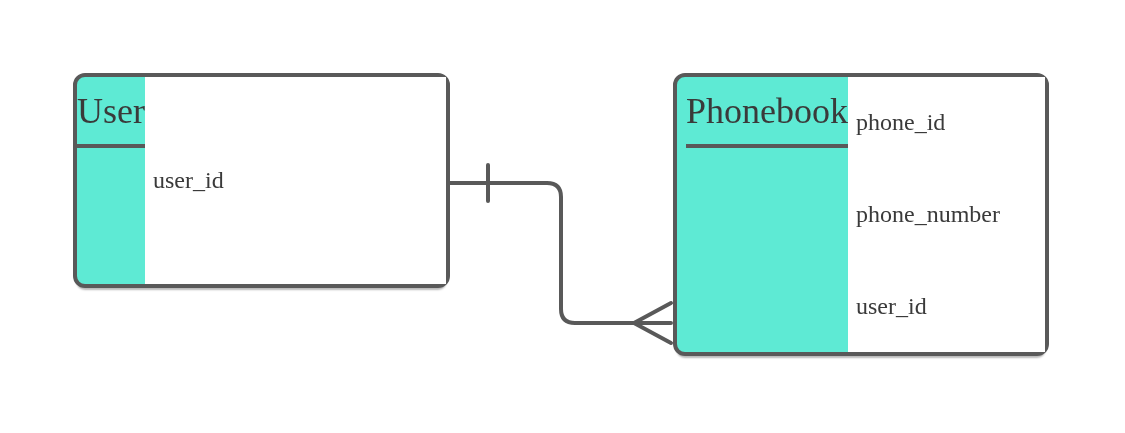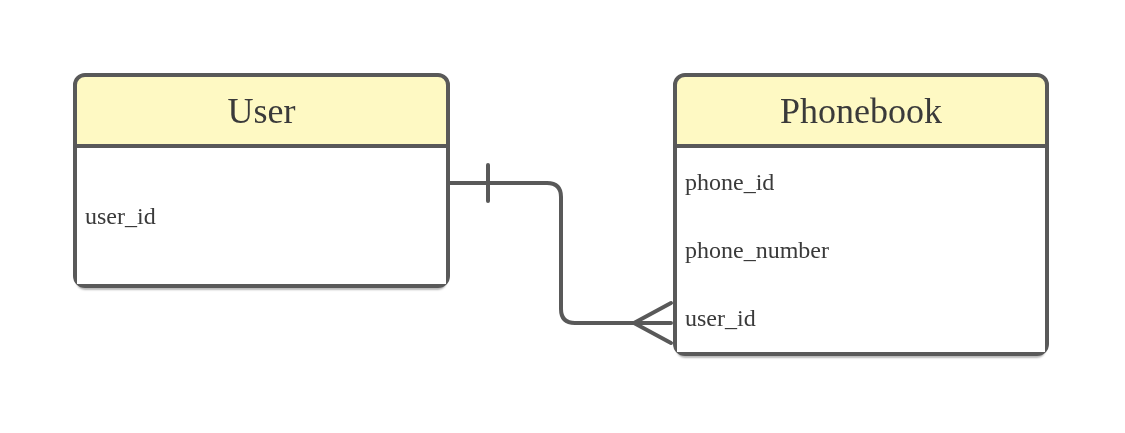--- a/index.html
+++ b/index.html
@@ -28,37 +28,38 @@
     stroke: #595959;
     stroke-width: 4;
     stroke-linecap: round;
     stroke-linejoin: round;
   }
   .entity {
     position: absolute;
     box-sizing: border-box;
     border: 4px solid #595959;
     border-radius: 12px;
-    background: #fef9c3;
+    background: #5eead4;
     box-shadow: 0 5px 2px -3px rgba(0,0,0,0.28);
     display: flex;
-    flex-direction: column;
+    flex-direction: row;
     color: #3a3a3a;
   }
   .entity-user {
     left: 73px;
     top: 73px;
     width: 377px;
     height: 215px;
   }
   .entity-phonebook {
     left: 673px;
     top: 73px;
     width: 376px;
     height: 283px;
+    padding-left: 9px;
   }
   .entity-header {
     box-sizing: border-box;
     height: 71px;
     border-bottom: 4px solid #595959;
     display: flex;
     align-items: center;
     justify-content: center;
     font-size: 36px;
     flex: 0 0 auto;

